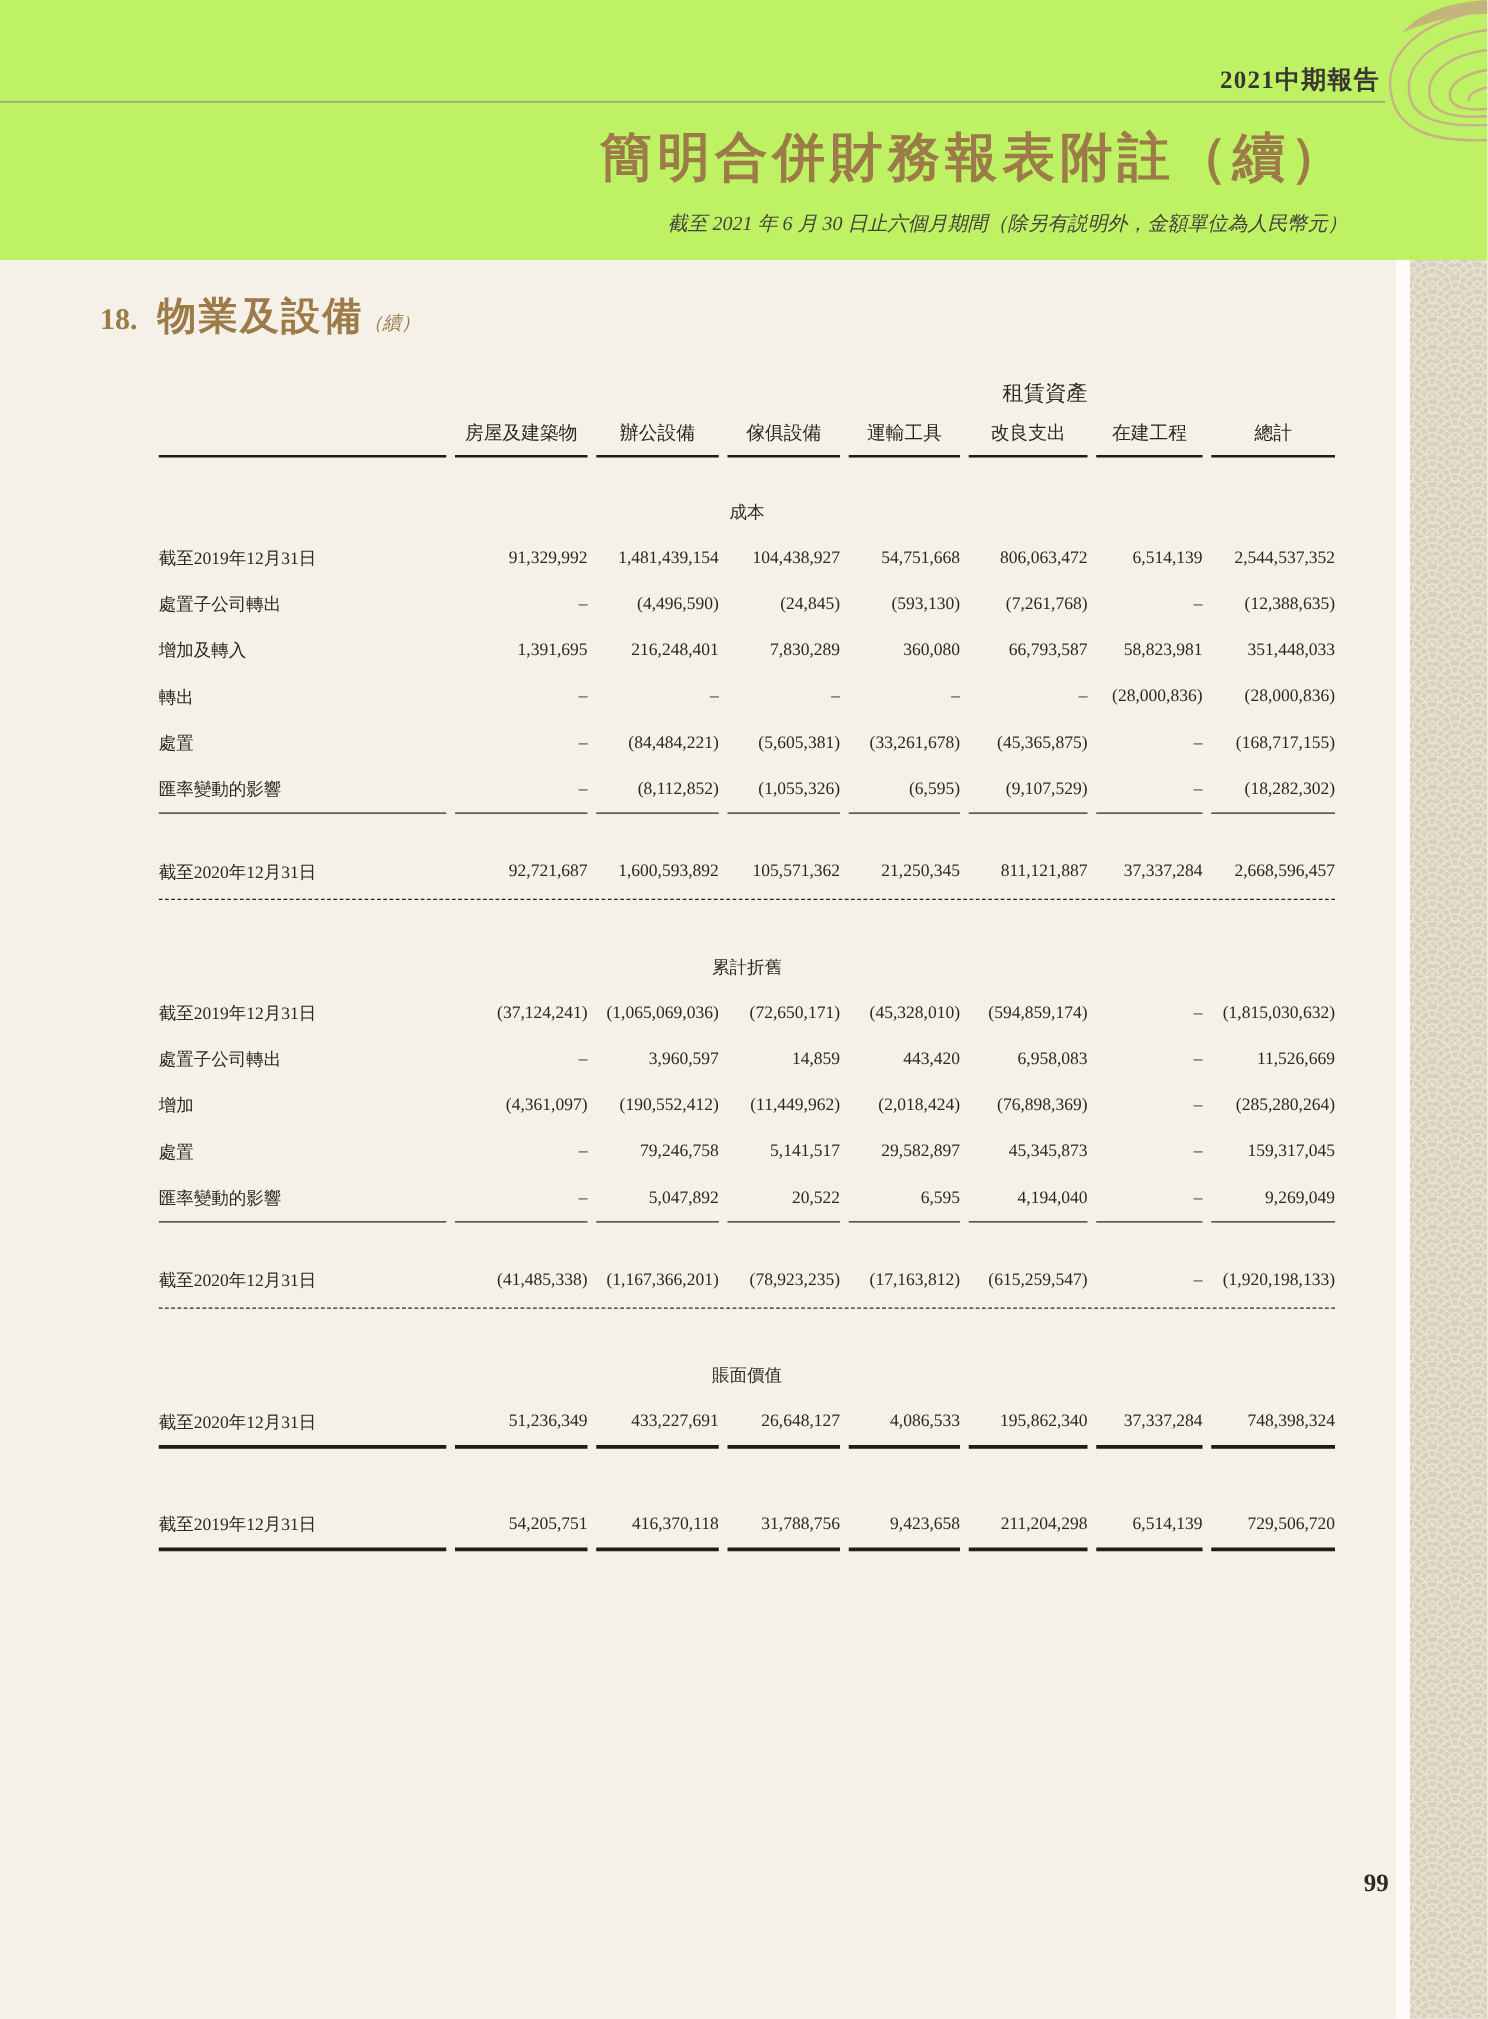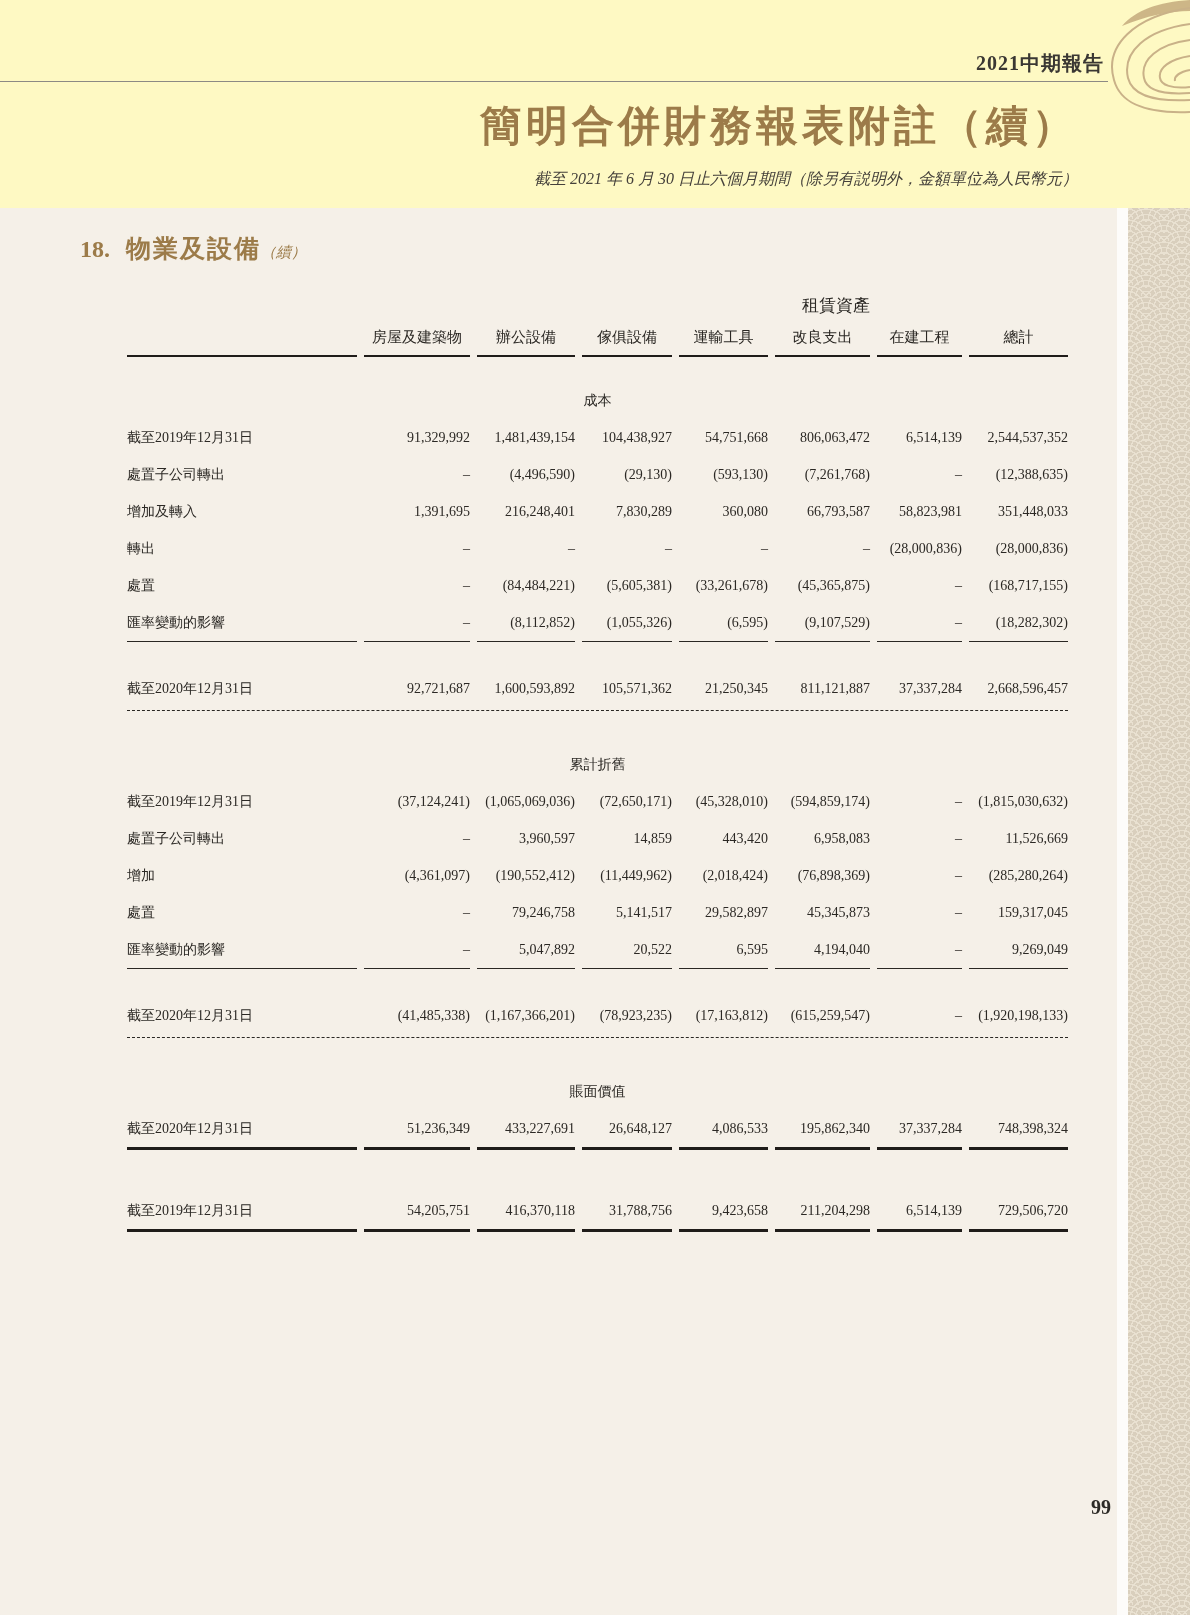--- a/index.html
+++ b/index.html
@@ -4,21 +4,21 @@
 <style>
   html,body { margin:0; padding:0; }
   body {
     width:1190px; height:1615px; position:relative;
     background:#fdfcfa; overflow:hidden;
     font-family:"Liberation Serif","DejaVu Serif",serif;
     color:#2b2824;
   }
 
   
-  .top-band { position:absolute; top:0; left:0; width:100%; height:208px; background:#fef9c3; }
+  .top-band { position:absolute; top:0; left:0; width:100%; height:208px; background:#bef264; }
   .report-label {
     position:absolute; top:50px; right:86px;
     font-size:20px; font-weight:bold; letter-spacing:1px; color:#3a3733;
   }
   .top-rule { position:absolute; top:81px; left:0; width:1108px; height:1px; background:#8d8a84; }
   .doc-title {
     position:absolute; top:98px; right:112px;
     font-size:42px; font-weight:bold; letter-spacing:4px; color:#9c7b49; white-space:nowrap;text-align:center;
   }
   .doc-subtitle {
@@ -48,21 +48,21 @@
         #e9e1d1 14.8px 16.2px, transparent 16.2px 20.2px,
         #e9e1d1 20.2px 21.6px, transparent 21.6px 25.6px, #e9e1d1 25.6px 27px, transparent 27px);
     background-size:36px 22px;
     background-position:0 0, 18px 11px;
     background-repeat:repeat;
   }
 
   
   .section-heading { padding:24px 0 0 80px; color:#9c7b49; white-space:nowrap; }
   .sec-num   { font-size:24px; font-weight:bold; margin-right:16px; }
-  .sec-title { font-size:25px; font-weight:bold; letter-spacing:2px; }
+  .sec-title { font-size:31px; font-weight:bold; letter-spacing:2px; }
   .sec-cont  { font-size:15px; font-style:italic; }
 
   
   table.fin {
     margin:26px 0 0 120px;
     width:955px;
     border-collapse:separate;
     border-spacing:7px 0;
     table-layout:fixed;
   }
@@ -158,21 +158,21 @@
           <td class="num">104,438,927</td>
           <td class="num">54,751,668</td>
           <td class="num">806,063,472</td>
           <td class="num">6,514,139</td>
           <td class="num">2,544,537,352</td>
         </tr>
         <tr class="data-row">
           <td class="row-label">處置子公司轉出</td>
           <td class="num">–</td>
           <td class="num">(4,496,590)</td>
-          <td class="num">(29,130)</td>
+          <td class="num">(24,845)</td>
           <td class="num">(593,130)</td>
           <td class="num">(7,261,768)</td>
           <td class="num">–</td>
           <td class="num">(12,388,635)</td>
         </tr>
         <tr class="data-row">
           <td class="row-label">增加及轉入</td>
           <td class="num">1,391,695</td>
           <td class="num">216,248,401</td>
           <td class="num">7,830,289</td>

